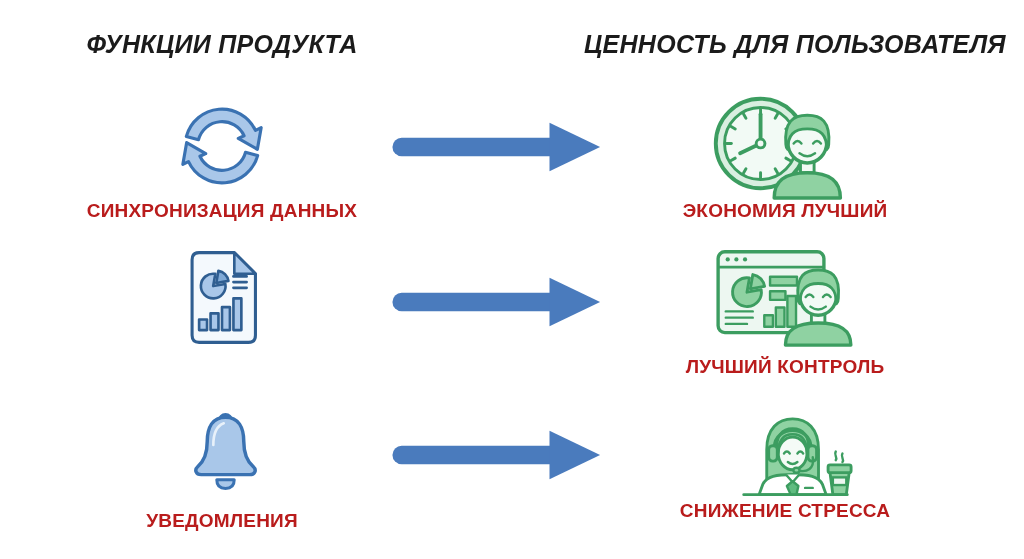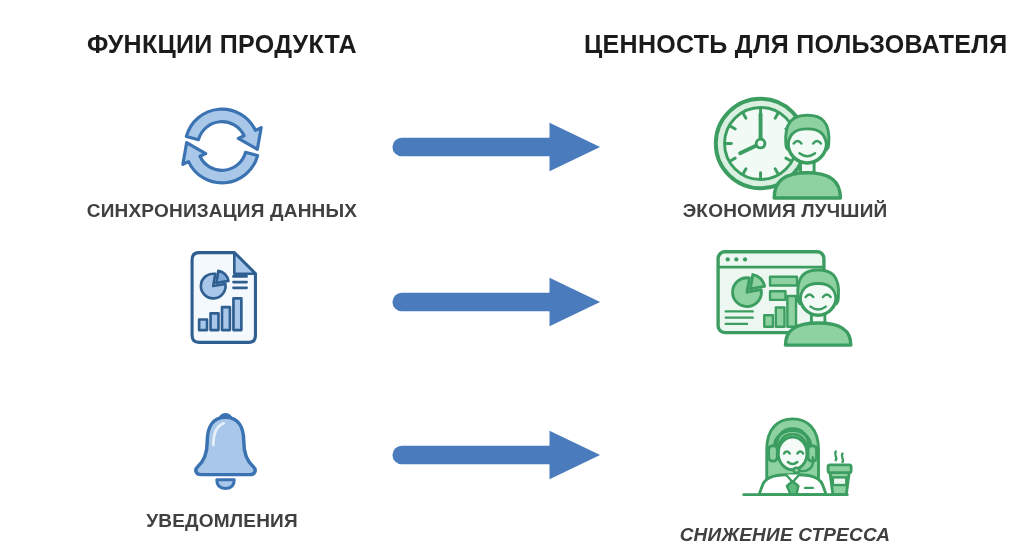--- a/index.html
+++ b/index.html
@@ -4,23 +4,24 @@
 <style>
   html,body{margin:0;padding:0;background:#ffffff;}
   .canvas{
     position:relative;width:1024px;height:559px;background:#ffffff;overflow:hidden;
     font-family:"Liberation Sans", sans-serif;color:#1b1b1b;
   }
   .abs{position:absolute;}
   .col-header{
     font-size:25px;font-weight:bold;text-align:center;letter-spacing:.3px;color:#1b1b1b;
     white-space:nowrap;
+    font-style:italic;
   }
   .item-label{
-    font-size:19px;font-weight:bold;text-align:center;letter-spacing:.2px;color:#404040;
+    font-size:19px;font-weight:bold;text-align:center;letter-spacing:.2px;color:#b91c1c;
     white-space:nowrap;
   }
   .icon-box svg{display:block;width:100%;height:100%;}
   .arrow-box svg{display:block;width:100%;height:100%;}
 </style>
 </head>
 <body>
 
 <div class="canvas">
 
@@ -134,20 +135,21 @@
       <ellipse cx="108" cy="52" rx="19" ry="20" fill="#F2FAF5" stroke="#3C9D60" stroke-width="3.5"></ellipse>
       <path d="M87,54 C85,30 95,25 108,25 C121,25 131,30 129,54 C129,57 128,59 127,60 C127,45 121,39 108,39 C95,39 89,45 89,60 C88,59 87,57 87,54 Z" fill="#8FD2A2" stroke="#3C9D60" stroke-width="3" stroke-linejoin="round"></path>
       <g stroke="#3C9D60" stroke-width="2.5" fill="none" stroke-linecap="round">
         <path d="M95,53 Q99,48 103,53"></path>
           <path d="M113,53 Q117,48 121,53"></path>
         <path d="M100,63 Q108,69 116,63"></path>
       </g>
     </svg>
   </div>
 
+  <div class="abs item-label" style="left:625px;top:356px;width:320px;">ЛУЧШИЙ КОНТРОЛЬ</div>
 
   <div class="abs icon-box" style="left:182px;top:404px;width:87px;height:96px;">
     <svg viewBox="0 0 100 100" xmlns="http://www.w3.org/2000/svg">
       <circle cx="50" cy="14" r="7" fill="#A9C7E9" stroke="#3A72B2" stroke-width="3.5"></circle>
       <path d="M50,10 C35,10 29,22 29,38 C29,52 25,61 18,67 C14,70.5 16,76 22,76 L78,76 C84,76 86,70.5 82,67 C75,61 71,52 71,38 C71,22 65,10 50,10 Z" fill="#A9C7E9" stroke="#3A72B2" stroke-width="4" stroke-linejoin="round"></path>
       <path d="M36,42 C36,28 40,20 48,17" fill="none" stroke="#E8F1FA" stroke-width="3" stroke-linecap="round"></path>
       <path d="M40,82 Q40,92 50,92 Q60,92 60,82 Z" fill="#A9C7E9" stroke="#3A72B2" stroke-width="3.5" stroke-linejoin="round"></path>
     </svg>
   </div>
 
@@ -182,15 +184,15 @@
       <rect x="99" y="77" width="14" height="8" fill="#EDF7F1" stroke="#3C9D60" stroke-width="2.5"></rect>
       <g stroke="#3C9D60" stroke-width="2.5" fill="none" stroke-linecap="round">
         <path d="M102,59 c2.5,-3 -2.5,-5 0,-9"></path>
           <path d="M109,61 c2.5,-3 -2.5,-5 0,-9"></path>
       </g>
       <line x1="6" y1="95" x2="114" y2="95" stroke="#3C9D60" stroke-width="3" stroke-linecap="round"></line>
     </svg>
   </div>
 
   <div class="abs item-label" style="left:62px;top:510px;width:320px;">УВЕДОМЛЕНИЯ</div>
-  <div class="abs item-label" style="left:625px;top:524px;width:320px;font-style:italic;">СНИЖЕНИЕ СТРЕССА</div>
+  <div class="abs item-label" style="left:625px;top:500px;width:320px;">СНИЖЕНИЕ СТРЕССА</div>
 
 </div>
 
 </body></html>

